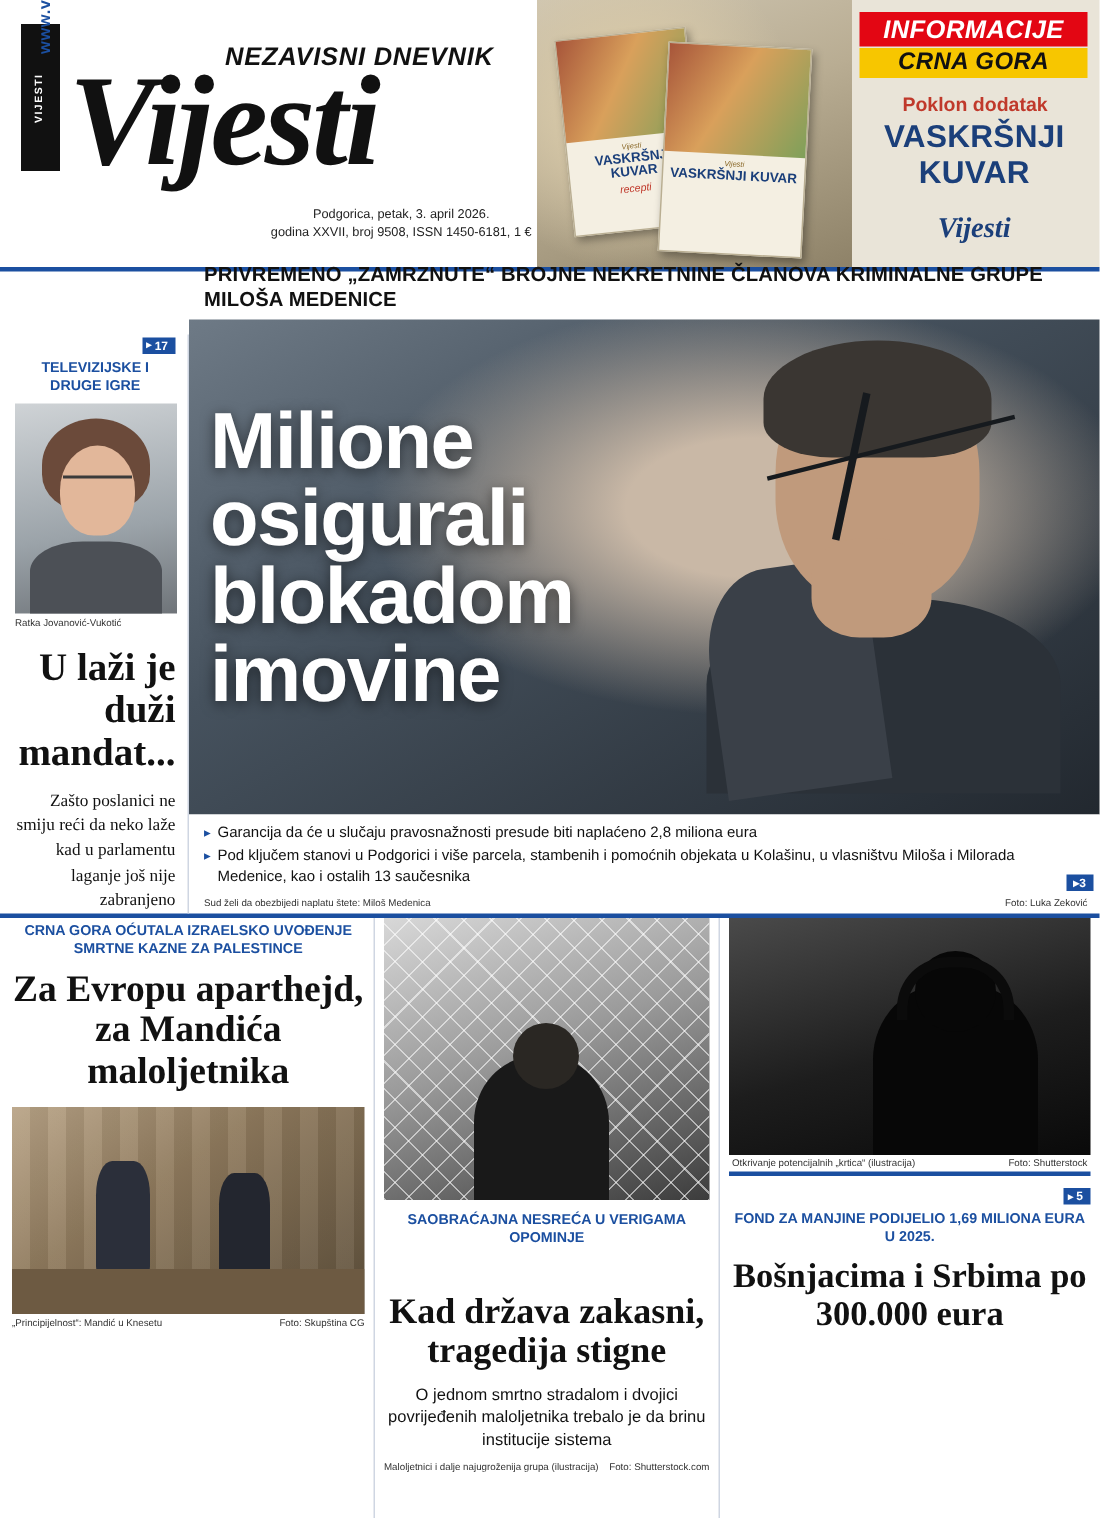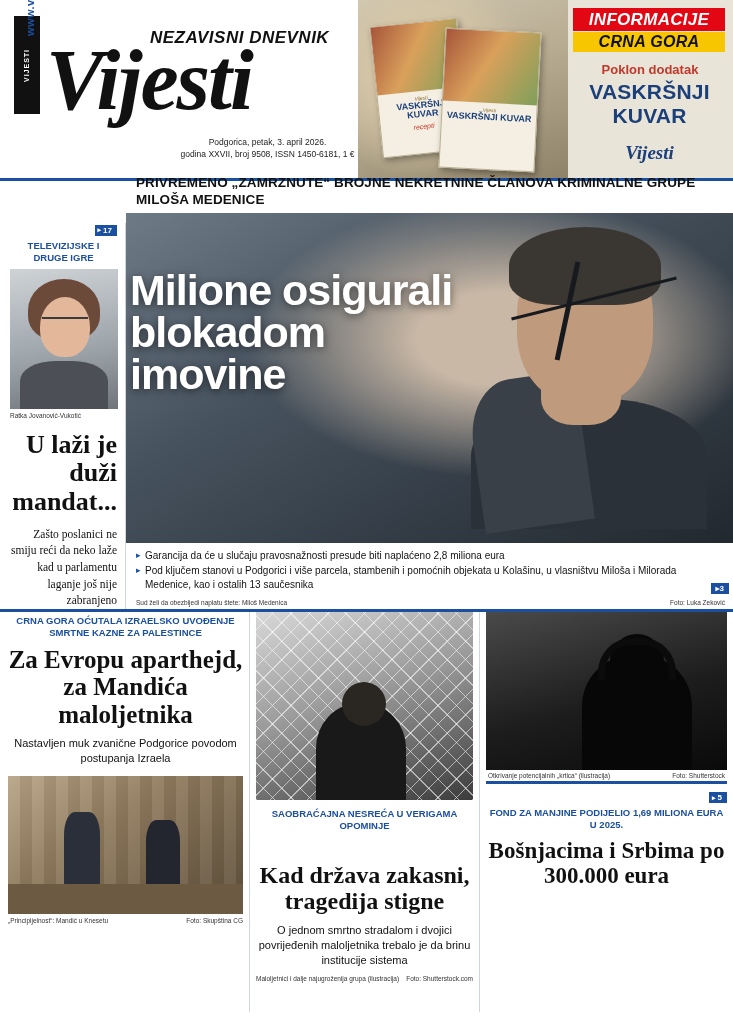--- a/index.html
+++ b/index.html
@@ -153,23 +153,23 @@
     background:#2b3138; border-radius:44% 44% 0 0; }
   .hero-man .arm { position:absolute; left:10px; top:150px; width:110px; height:150px;
     background:#3a4048; border-radius:40% 10% 0 0; transform: rotate(-8deg); }
   .hero-man .hand { position:absolute; left:76px; top:132px; width:80px; height:66px;
     background:#c09a7c; border-radius:40% 46% 40% 40%; }
   .hero-man .glass-arm { position:absolute; left:44px; top:70px; width:170px; height:3px;
     background:#161a1e; transform: rotate(-14deg); }
   .hero-man .glass-arm2 { position:absolute; left:100px; top:34px; width:5px; height:100px;
     background:#161a1e; transform: rotate(12deg); }
   .hero-headline {
-    position: absolute; left: 4px; top: 56px; width: 330px;
+    position: absolute; left: 14px; top: 56px; width: 330px;
     font-family: "Liberation Sans", sans-serif;
-    font-size: 43px; line-height: 0.98; font-weight: bold; color: #fff;
+    font-size: 53px; line-height: 0.98; font-weight: bold; color: #fff;
     letter-spacing: -1px; text-shadow: 0 2px 9px rgba(0,0,0,.55);
   }
   .bullets {
     background: #fff; padding: 6px 10px 4px 10px; position: relative;
   }
   .bullet { font-size: 10px; line-height: 1.35; color: #111; padding-left: 9px; position: relative;
     margin-bottom: 2px; }
   .bullet:before { content: "▸"; position: absolute; left: 0; top: 0; color: #1b4fa0; font-size: 9px; }
   .pg-inline {
     position: absolute; right: 4px; bottom: 3px; background: #1b4fa0; color: #fff;
@@ -342,21 +342,20 @@
   </div>
 
   <div class="rule"></div>
 
 
   <div class="bottom">
 
     <div class="b-col b1">
       <div class="b-kicker">CRNA GORA OĆUTALA IZRAELSKO UVOĐENJE SMRTNE KAZNE ZA PALESTINCE</div>
       <div class="b-head">Za Evropu aparthejd, za Mandića maloljetnika</div>
-      <div class="b-sub">Nastavljen muk zvanične Podgorice povodom postupanja Izraela</div>
       <div class="photo-b1">
         <div class="wall"></div>
           <div class="fig1"></div>
           <div class="fig2"></div>
           <div class="desk"></div>
       </div>
       <div class="row-between" style="padding-top:3px;">
         <span class="mini-credit">„Principijelnost“: Mandić u Knesetu</span>
         <span class="mini-credit">Foto: Skupština CG</span>
       </div>

